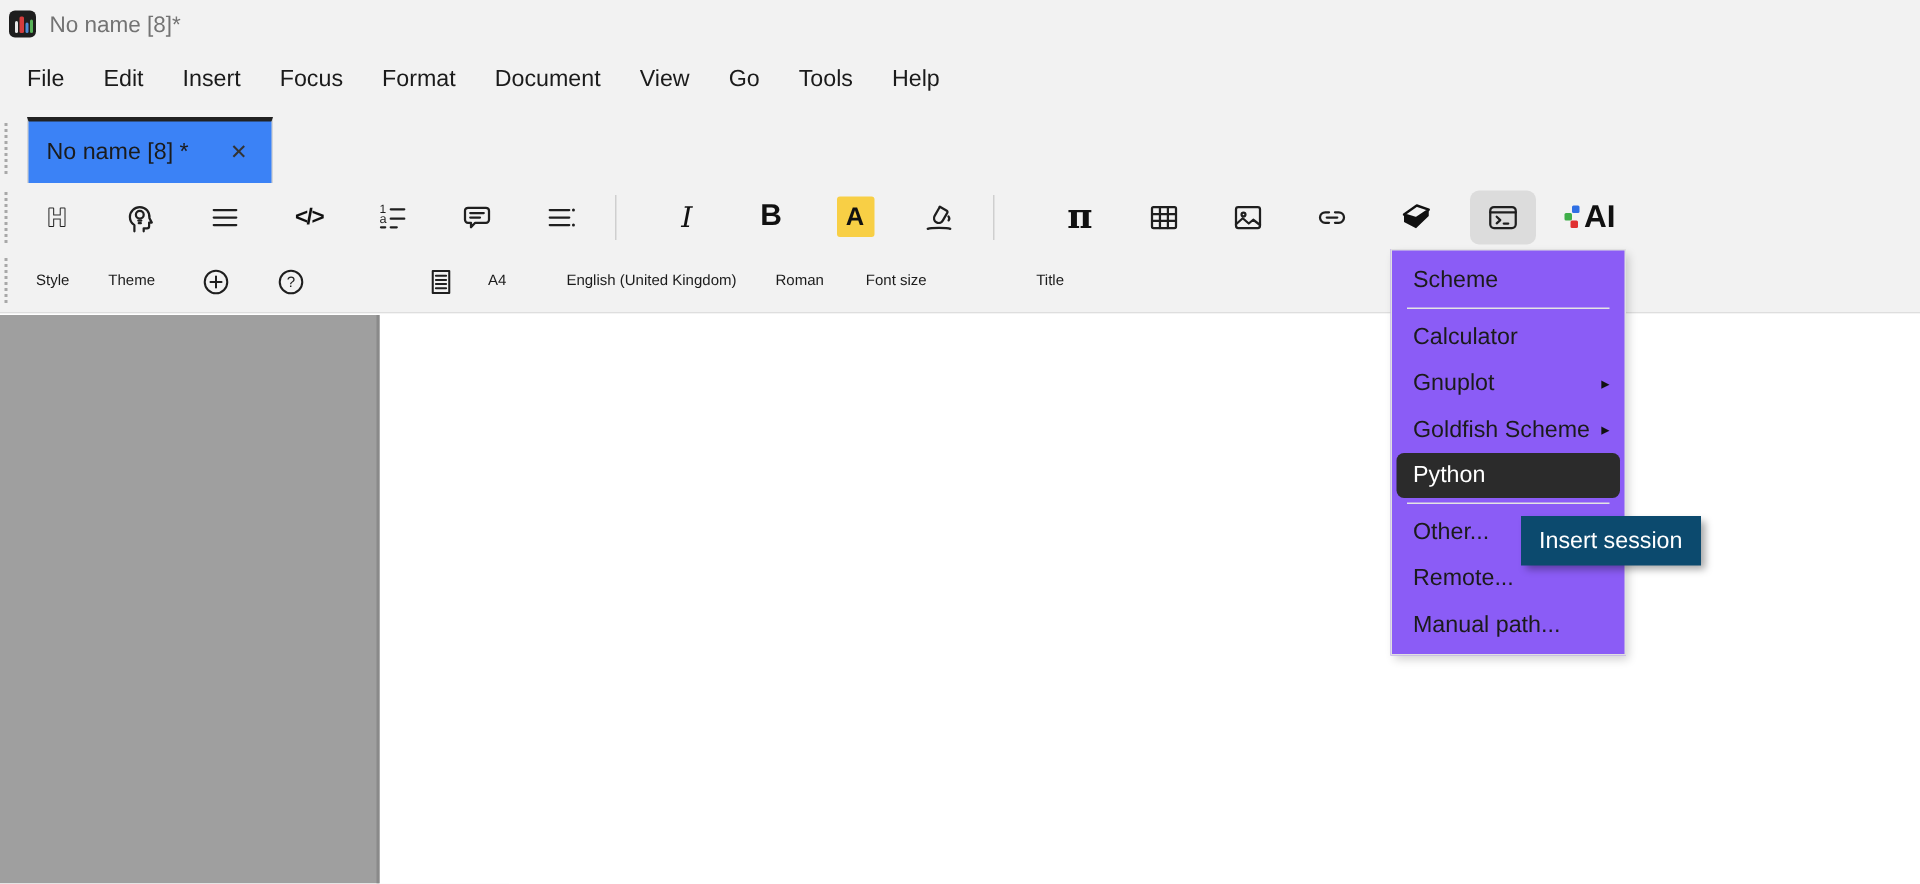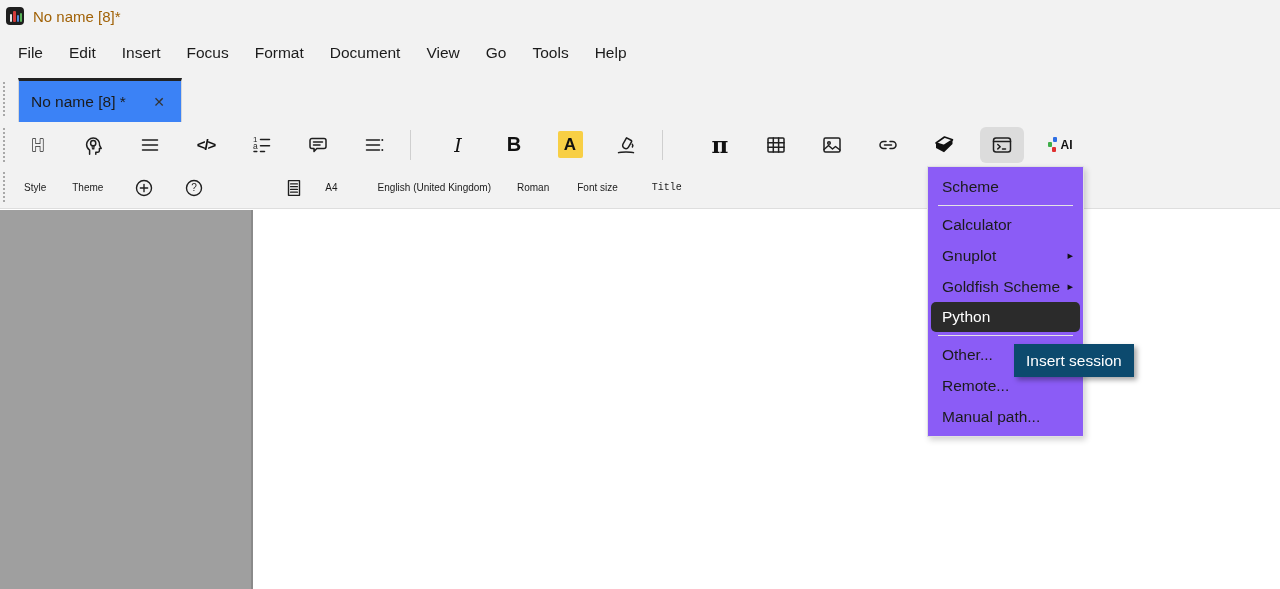--- a/index.html
+++ b/index.html
@@ -8,21 +8,21 @@
   #app { position:relative; width:1280px; height:589px; background:#f2f2f2; }
 
   
   .titlebar { position:absolute; left:0; top:0; width:1280px; height:32px; display:flex; align-items:center; padding-left:6px; }
   .applogo { width:18px; height:18px; background:#1e1e1e; border-radius:4px; position:relative; margin-right:9px; }
   .applogo i { position:absolute; bottom:3px; width:2.5px; border-radius:1px; }
   .applogo .b1 { left:3.5px; height:8px; background:#e8e8e8; }
   .applogo .b2 { left:7px; height:11px; background:#d43c3c; }
   .applogo .b3 { left:10.5px; height:7px; background:#4f8bd6; }
   .applogo .b4 { left:13.5px; height:9px; background:#58b258; }
-  .win-title { font-size:15px; color:#a16207; }
+  .win-title { font-size:15px; color:#737373; }
 
   
   .menubar { position:absolute; left:0; top:32px; width:1280px; height:42px; display:flex; align-items:center; padding-left:5px; }
   .menubar .m-item { font-size:15.5px; padding:4px 13px; cursor:default; }
 
   
   .tabbar { position:absolute; left:0; top:74px; width:1280px; height:48px; }
   .tab { position:absolute; left:18px; top:4px; width:164px; height:44px; background:#3b82f6; border:1px solid #d6d6d6; border-top:3px solid #222; border-bottom:none; display:flex; align-items:center; padding:0 12px; }
   .tab-label { font-size:15.5px; flex:1; }
   .tab-close { font-size:14px; color:#333; padding:2px 4px; cursor:default; }
@@ -37,21 +37,21 @@
   .glyph-b { font-size:20px; font-weight:bold; color:#111; }
   .glyph-code { font-size:15px; font-weight:600; color:#111; letter-spacing:-1px; }
   .glyph-pi { font-family:"DejaVu Serif","Liberation Serif",serif; font-weight:bold; font-size:23px; color:#111; }
   .hl-a { display:flex; width:25px; height:27px; align-items:center; justify-content:center; border-radius:2px; font-size:17px; font-weight:bold; color:#111; }
   .ai-wrap { display:flex; align-items:center; gap:2px; }
   .ai-sq { position:relative; width:11px; height:15px; }
   .ai-sq i { position:absolute; width:4.5px; height:4.5px; border-radius:1px; }
   .ai-sq .sq-blue { left:5px; top:0; background:#2f6fe4; }
   .ai-sq .sq-green { left:0; top:5px; background:#3fae49; }
   .ai-sq .sq-red { left:4px; top:10px; background:#e03131; }
-  .ai-text { font-size:12px; font-weight:600; color:#111; }
+  .ai-text { font-size:21px; font-weight:600; color:#111; }
 
   .toolbar2 { position:absolute; left:0; top:167px; width:1280px; height:42px; display:flex; align-items:center; padding-left:24px; border-bottom:1px solid #dedede; }
   .t2 { font-size:10px; cursor:default; white-space:nowrap; }
   .t2-icon { display:flex; align-items:center; }
 
   .handle { position:absolute; left:3px; width:0; border-left:2px dotted #a8a8a8; }
 
   
   .canvas { position:absolute; left:0; top:209px; width:1280px; height:380px; background:#ffffff; }
   .canvas-gray { position:absolute; left:0; top:1px; width:253px; height:379px; background:#9f9f9f; border-right:2px solid #8a8a8a; }
@@ -234,21 +234,21 @@
     <span class="t2-icon" style="margin-left:78px;">
       <svg class="ico" width="22" height="22" viewBox="0 0 24 24" stroke-width="1.8">
         <rect x="6" y="4" width="12" height="16"></rect>
         <path d="M8.3 7.5h7.4M8.3 10.5h7.4M8.3 13.5h7.4M8.3 16.5h7.4"></path>
       </svg>
     </span>
     <span class="t2" style="margin-left:20px;">A4</span>
     <span class="t2" style="margin-left:40px;">English (United Kingdom)</span>
     <span class="t2" style="margin-left:26px;">Roman</span>
     <span class="t2" style="margin-left:28px;">Font size</span>
-    <span class="t2" style="margin-left:34px;font-family:Liberation Mono, monospace;">Title</span>
+    <span class="t2" style="margin-left:73px;">Title</span>
   </div>
 
   <div class="canvas">
     <div class="canvas-gray"></div>
   </div>
 
   <div class="session-menu">
     <div class="mi">
       <span>Scheme</span>
     </div>

